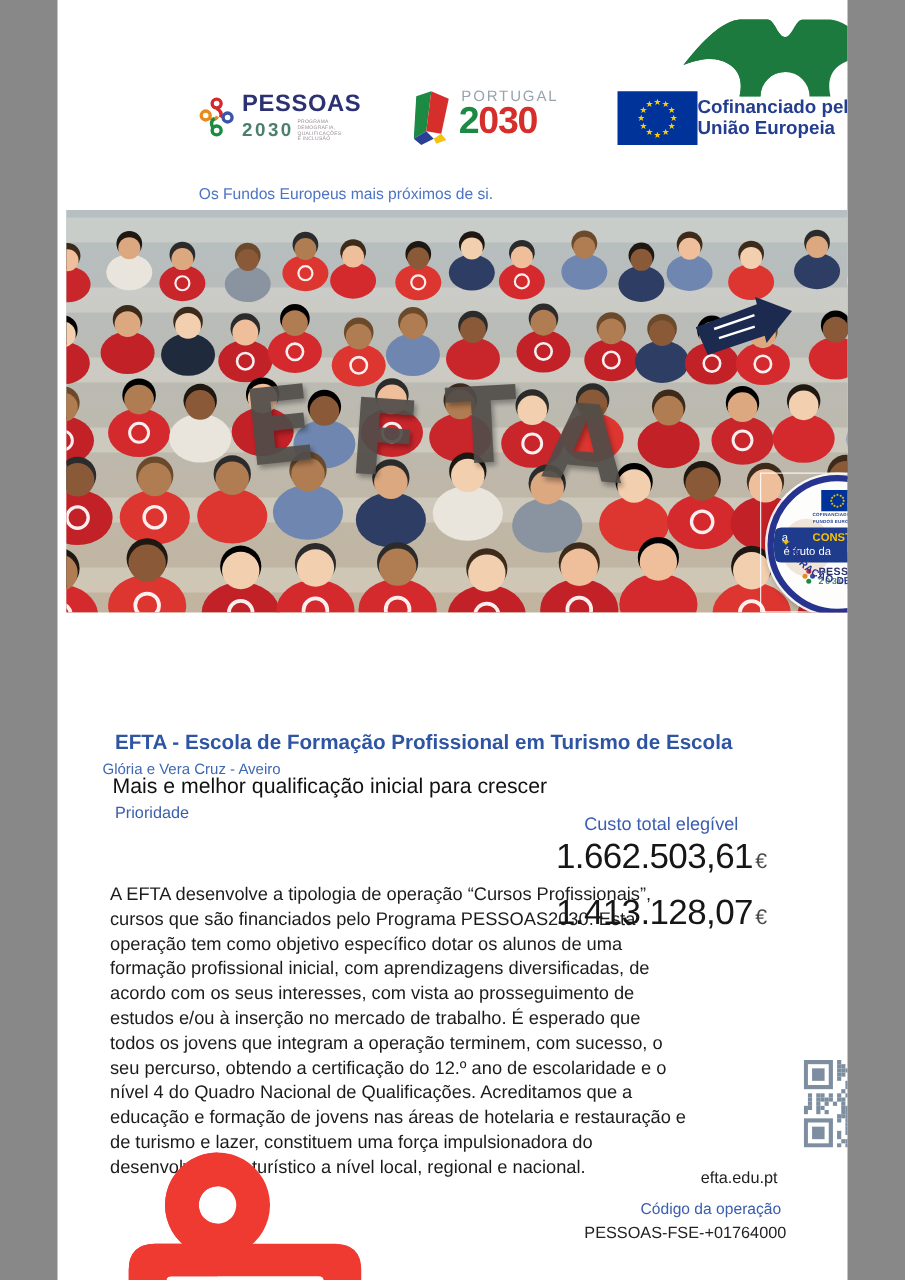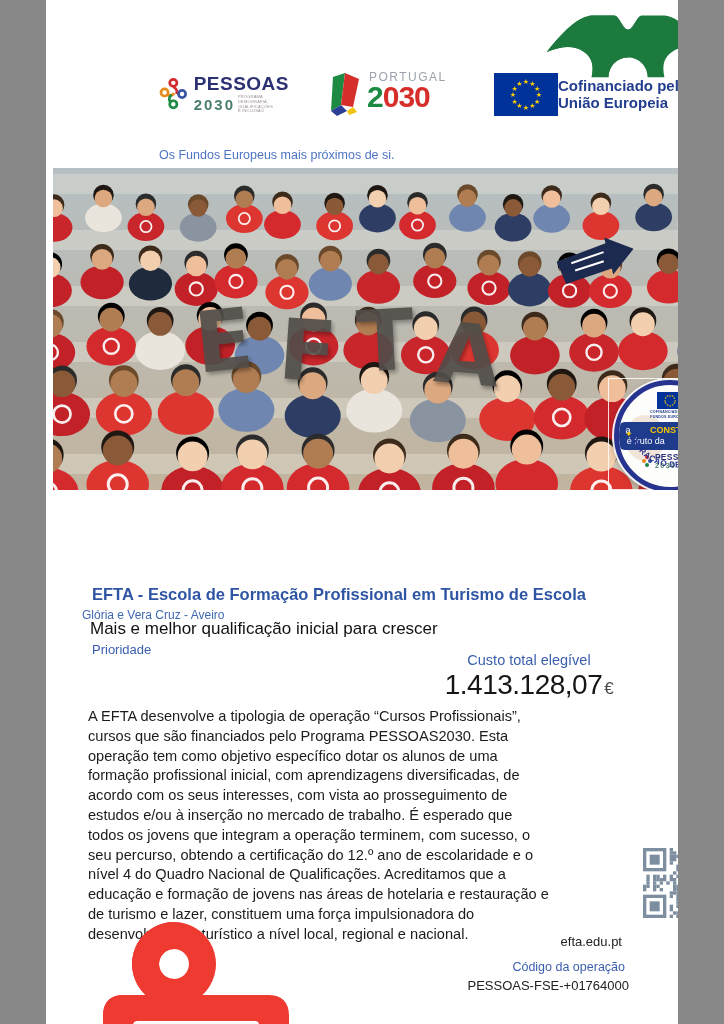--- a/index.html
+++ b/index.html
@@ -481,20 +481,21 @@
   <div class="school-loc">Glória e Vera Cruz - Aveiro</div>
 
   <div class="prio-label">Prioridade</div>
   <div class="prio-value">Mais e melhor qualificação inicial para crescer</div>
 
   <p class="description">A EFTA desenvolve a tipologia de operação “Cursos Profissionais”, cursos que são financiados pelo Programa PESSOAS2030. Esta operação tem como objetivo específico dotar os alunos de uma formação profissional inicial, com aprendizagens diversificadas, de acordo com os seus interesses, com vista ao prosseguimento de estudos e/ou à inserção no mercado de trabalho. É esperado que todos os jovens que integram a operação terminem, com sucesso, o seu percurso, obtendo a certificação do 12.º ano de escolaridade e o nível 4 do Quadro Nacional de Qualificações.  Acreditamos que a educação e formação de jovens nas áreas de hotelaria e restauração e de turismo e lazer, constituem uma força impulsionadora do desenvolvimento turístico a nível local, regional e nacional.</p>
 
   <div class="fin-col">
     <div>
       <div class="fin-label">Custo total elegível</div>
+      <div class="fin-value"><span>1.662.503,61</span><span class="unit">€</span></div>
     </div>
     <div>
       <div class="fin-value"><span>1.413.128,07</span><span class="unit">€</span></div>
     </div>
   </div>
 
   <div class="qr-wrap">
     <svg id="qr" width="70" height="70" viewBox="0 0 21 21">
         <rect x="8" y="0" width="1" height="1" fill="#7d8ea0"></rect>
         <rect x="8" y="1" width="1" height="1" fill="#7d8ea0"></rect>

